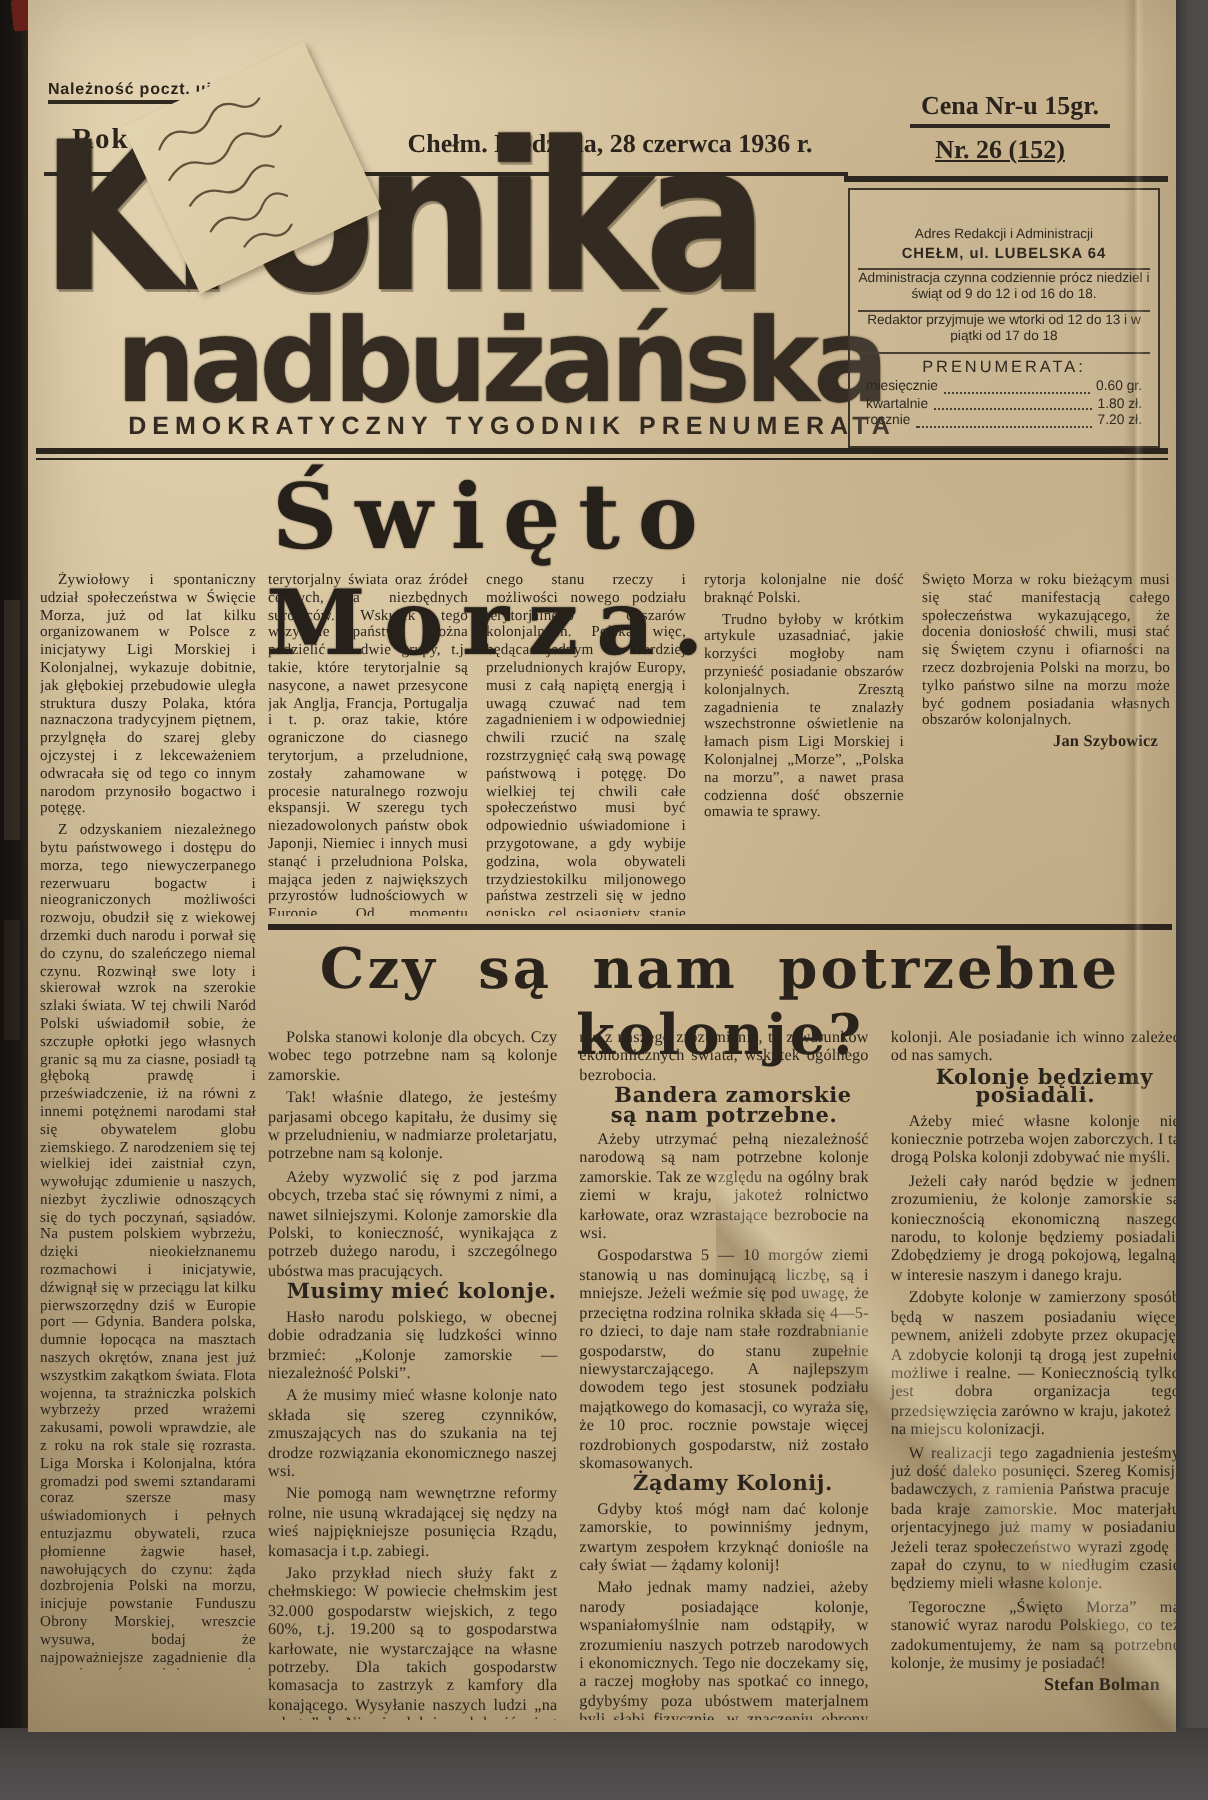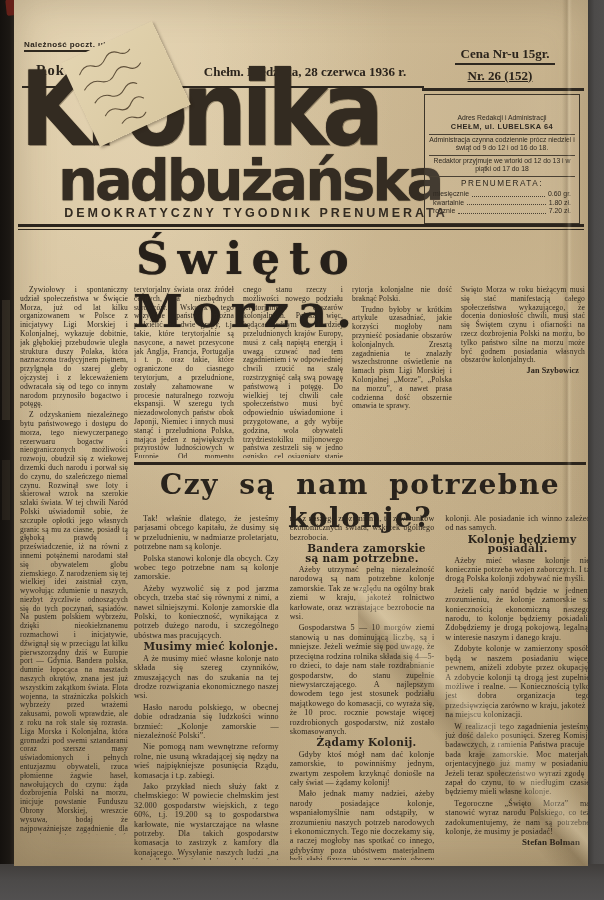--- a/index.html
+++ b/index.html
@@ -210,26 +210,26 @@
         <p class="sig1">Jan Szybowicz</p>
       </div>
     </div>
 
     <div class="rule-mid"></div>
 
     <h2 class="headline2">Czy są nam potrzebne kolonje?</h2>
 
     <div class="botrow">
       <div class="col b">
+        <p>Polska stanowi kolonje dla obcych. Czy wobec tego potrzebne nam są kolonje zamorskie.</p>
         <p>Tak! właśnie dlatego, że jesteśmy parjasami obcego kapitału, że dusimy się w przeludnieniu, w nadmiarze proletarjatu, potrzebne nam są kolonje.</p>
-        <p>Polska stanowi kolonje dla obcych. Czy wobec tego potrzebne nam są kolonje zamorskie.</p>
         <p>Ażeby wyzwolić się z pod jarzma obcych, trzeba stać się równymi z nimi, a nawet silniejszymi. Kolonje zamorskie dla Polski, to konieczność, wynikająca z potrzeb dużego narodu, i szczególnego ubóstwa mas pracujących.</p>
         <p class="subhead">Musimy mieć kolonje.</p>
+        <p>Hasło narodu polskiego, w obecnej dobie odradzania się ludzkości winno brzmieć: „Kolonje zamorskie — niezależność Polski”.</p>
         <p>A że musimy mieć własne kolonje nato składa się szereg czynników, zmuszających nas do szukania na tej drodze rozwiązania ekonomicznego naszej wsi.</p>
-        <p>Hasło narodu polskiego, w obecnej dobie odradzania się ludzkości winno brzmieć: „Kolonje zamorskie — niezależność Polski”.</p>
         <p>Nie pomogą nam wewnętrzne reformy rolne, nie usuną wkradającej się nędzy na wieś najpiękniejsze posunięcia Rządu, komasacja i t.p. zabiegi.</p>
         <p>Jako przykład niech służy fakt z chełmskiego: W powiecie chełmskim jest 32.000 gospodarstw wiejskich, z tego 60%, t.j. 19.200 są to gospodarstwa karłowate, nie wystarczające na własne potrzeby. Dla takich gospodarstw komasacja to zastrzyk z kamfory dla konającego. Wysyłanie naszych ludzi „na roboty” do Niemiec lub innych krajów jest upokorzeniem narodowem, nie powinno mieć miejsca i nie będzie miało, jeżeli</p>
       </div>
       <div class="col b">
         <p class="cont">nie z naszego zrozumienia, to z warunków ekonomicznych świata, wskutek ogólnego bezrobocia.</p>
         <p class="subhead">Bandera zamorskie są nam potrzebne.</p>
         <p>Ażeby utrzymać pełną niezależność narodową są nam potrzebne kolonje zamorskie. Tak ze względu na ogólny brak ziemi w kraju, jakoteż rolnictwo karłowate, oraz wzrastające bezrobocie na wsi.</p>
         <p>Gospodarstwa 5 — 10 morgów ziemi stanowią u nas dominującą liczbę, są i mniejsze. Jeżeli weźmie się pod uwagę, że przeciętna rodzina rolnika składa się 4—5-ro dzieci, to daje nam stałe rozdrabnianie gospodarstw, do stanu zupełnie niewystarczającego. A najlepszym dowodem tego jest stosunek podziału majątkowego do komasacji, co wyraża się, że 10 proc. rocznie powstaje więcej rozdrobionych gospodarstw, niż zostało skomasowanych.</p>
         <p class="subhead">Żądamy Kolonij.</p>
         <p>Gdyby ktoś mógł nam dać kolonje zamorskie, to powinniśmy jednym, zwartym zespołem krzyknąć doniośle na cały świat — żądamy kolonij!</p>

